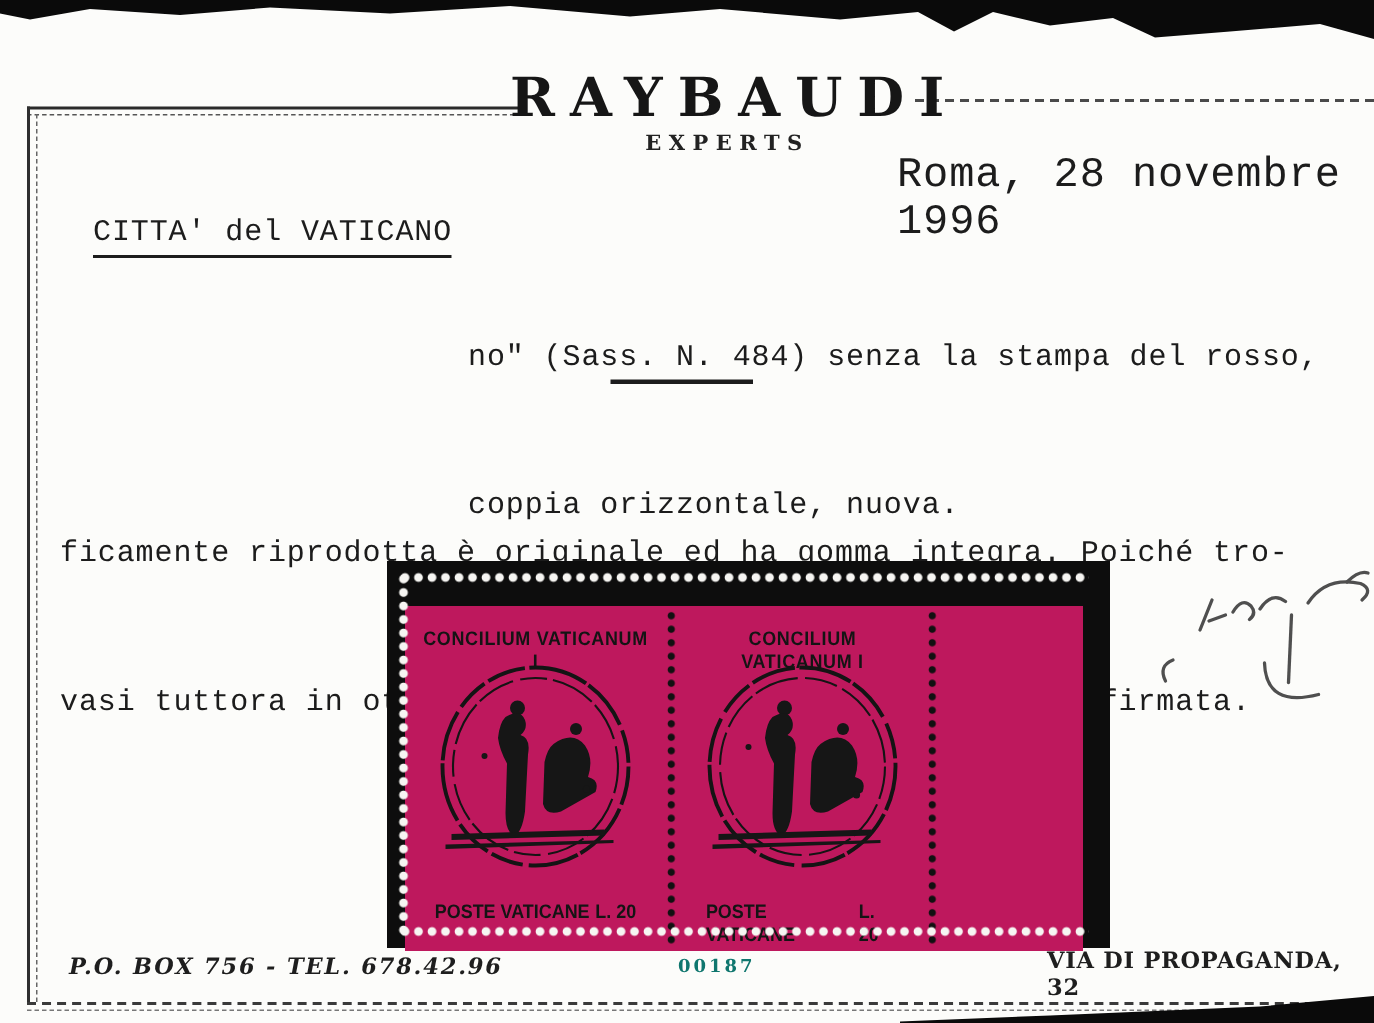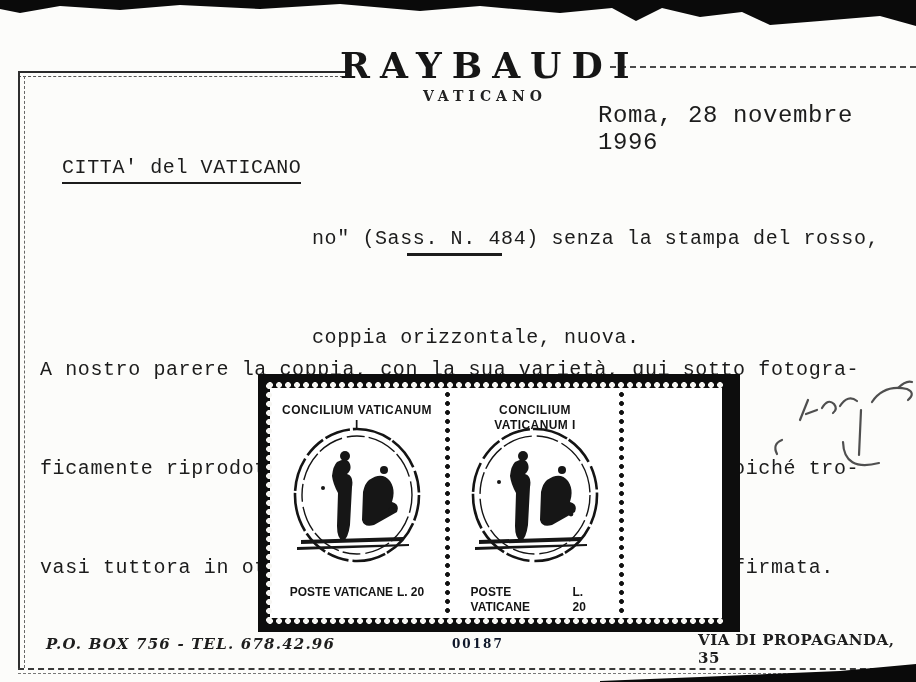--- a/index.html
+++ b/index.html
@@ -18,33 +18,33 @@
   .fl-left-b{left:24px;top:76px;height:592px;border-left:1px dashed #666;}
   .fl-bottom-a{left:18px;top:668px;width:898px;border-top:2px dashed #3a3a3a;}
   .fl-bottom-b{left:18px;top:673px;width:898px;border-top:1px dashed #777;}
   
   .brand{position:absolute;left:340px;top:44px;width:290px;text-align:center;
          font-family:"DejaVu Serif", serif;font-weight:bold;font-size:36px;
          letter-spacing:10px;color:#161616;}
   .brand-sub{position:absolute;left:340px;top:88px;width:290px;text-align:center;
          font-family:"DejaVu Serif", serif;font-weight:bold;font-size:14px;
          letter-spacing:5px;color:#222;}
-  .dateline{position:absolute;left:598px;top:102px;font-size:24px;letter-spacing:.6px;}
+  .dateline{position:absolute;left:598px;top:102px;font-size:28px;letter-spacing:.6px;}
   
-  .subject-label{position:absolute;left:62px;top:156px;font-size:20px;letter-spacing:.6px;
+  .subject-label{position:absolute;left:62px;top:144px;font-size:20px;letter-spacing:.6px;
                  border-bottom:2px solid #1c1c1c;padding-bottom:3px;}
   .subject-lines{position:absolute;left:312px;top:156px;font-size:20px;letter-spacing:.6px;
                  line-height:33px;white-space:pre;}
   .separator-dash{position:absolute;left:407px;top:253px;width:95px;height:3px;background:#1c1c1c;}
   
   .opinion{position:absolute;left:40px;top:287px;font-size:20px;letter-spacing:.6px;
            line-height:33px;white-space:pre;}
   
   .photo{position:absolute;left:258px;top:374px;width:482px;height:258px;background:#0d0d0d;}
-  .stamps-white{position:absolute;left:12px;top:14px;width:452px;height:230px;background:#ffffff;}
+  .stamps-white{position:absolute;left:12px;top:30px;width:452px;height:230px;background:#be185d;}
   .teeth{position:absolute;background-color:transparent;}
   .teeth-top{left:8px;top:7px;width:460px;height:8px;
     background-image:radial-gradient(circle at 4px 4px,#f6f5f2 2.6px,transparent 3.2px);
     background-size:9px 8px;}
   .teeth-bottom{left:8px;top:243px;width:460px;height:8px;
     background-image:radial-gradient(circle at 4px 4px,#f6f5f2 2.6px,transparent 3.2px);
     background-size:9px 8px;}
   .teeth-left{left:7px;top:8px;width:8px;height:242px;
     background-image:radial-gradient(circle at 4px 4px,#f6f5f2 2.6px,transparent 3.2px);
     background-size:8px 9px;}
@@ -57,21 +57,21 @@
   .stamp.s1{left:4px;width:166px;}
   .stamp.s2{left:185px;width:160px;}
   .stamp-header{position:absolute;left:0;top:10px;width:100%;text-align:center;
     font-family:"Liberation Sans", sans-serif;font-weight:bold;font-size:13px;
     transform:scaleX(.92);color:#141414;letter-spacing:.5px;}
   .medallion{position:absolute;left:50%;top:30px;transform:translateX(-50%);}
   .stamp-footer{position:absolute;left:10px;right:10px;top:192px;display:flex;
     justify-content:space-between;font-family:"Liberation Sans", sans-serif;
     font-weight:bold;font-size:13px;transform:scaleX(.92);color:#141414;}
   .serial{position:absolute;left:452px;top:637px;font-family:"DejaVu Serif", serif;
-    font-weight:bold;font-size:12px;letter-spacing:2px;color:#0f172a;}
+    font-weight:bold;font-size:12px;letter-spacing:2px;color:#0f766e;}
   
   .signature{position:absolute;left:748px;top:348px;width:168px;height:150px;}
   
   .footer-left{position:absolute;left:46px;top:635px;font-family:"DejaVu Serif", serif;
     font-weight:bold;font-size:15px;letter-spacing:1.2px;color:#1e1e1e;font-style:italic;}
   .footer-right{position:absolute;left:698px;top:631px;font-family:"DejaVu Serif", serif;
     font-weight:bold;font-size:15px;letter-spacing:.5px;color:#1e1e1e;}
 </style>
 </head>
 <body>
@@ -84,32 +84,31 @@
 
   <div class="frame-line fl-top-left-a"></div>
   <div class="frame-line fl-top-left-b"></div>
   <div class="frame-line fl-top-right"></div>
   <div class="frame-line fl-left-a"></div>
   <div class="frame-line fl-left-b"></div>
   <div class="frame-line fl-bottom-a"></div>
   <div class="frame-line fl-bottom-b"></div>
 
   <div class="brand">RAYBAUDI</div>
-  <div class="brand-sub">VATICANO</div>
+  <div class="brand-sub">EXPERTS</div>
   <div class="dateline">Roma, 28 novembre 1996</div>
 
   <div class="subject-label">CITTA' del VATICANO</div>
   <div class="subject-lines">
     <div>no" (Sass. N. 484) senza la stampa del rosso,</div>
     <div>coppia orizzontale, nuova.</div>
   </div>
   <div class="separator-dash"></div>
 
   <div class="opinion">
-    <div>A nostro parere la coppia, con la sua varietà, qui sotto fotogra-</div>
     <div>ficamente riprodotta è originale ed ha gomma integra. Poiché tro-</div>
     <div>vasi tuttora in ottimo stato di conservazione, è stata firmata.</div>
   </div>
 
   <div class="photo">
     <div class="stamps-white">
 
       <div class="perf-col c1"></div>
       <div class="perf-col c2"></div>
 
@@ -176,19 +175,19 @@
       <path d="M113,62 l-2,45"></path>
       <path d="M95,94 q1,30 36,21"></path>
       <path d="M124,54 q12,-18 35,-13 q9,4 1,11"></path>
       <path d="M150,40 q8,-8 14,-6"></path>
     </g>
   </svg>
 
   <div class="serial">00187</div>
 
   <div class="footer-left">P.O. BOX 756 - TEL. 678.42.96</div>
-  <div class="footer-right">VIA DI PROPAGANDA, 35</div>
+  <div class="footer-right">VIA DI PROPAGANDA, 32</div>
 
   <svg class="bottom-sliver" viewBox="0 0 916 26" preserveAspectRatio="none">
     <polygon fill="#0a0a0a" points="600,26 916,26 916,8 840,15 700,21 600,25"></polygon>
   </svg>
 
 </div>
 
 </body></html>

